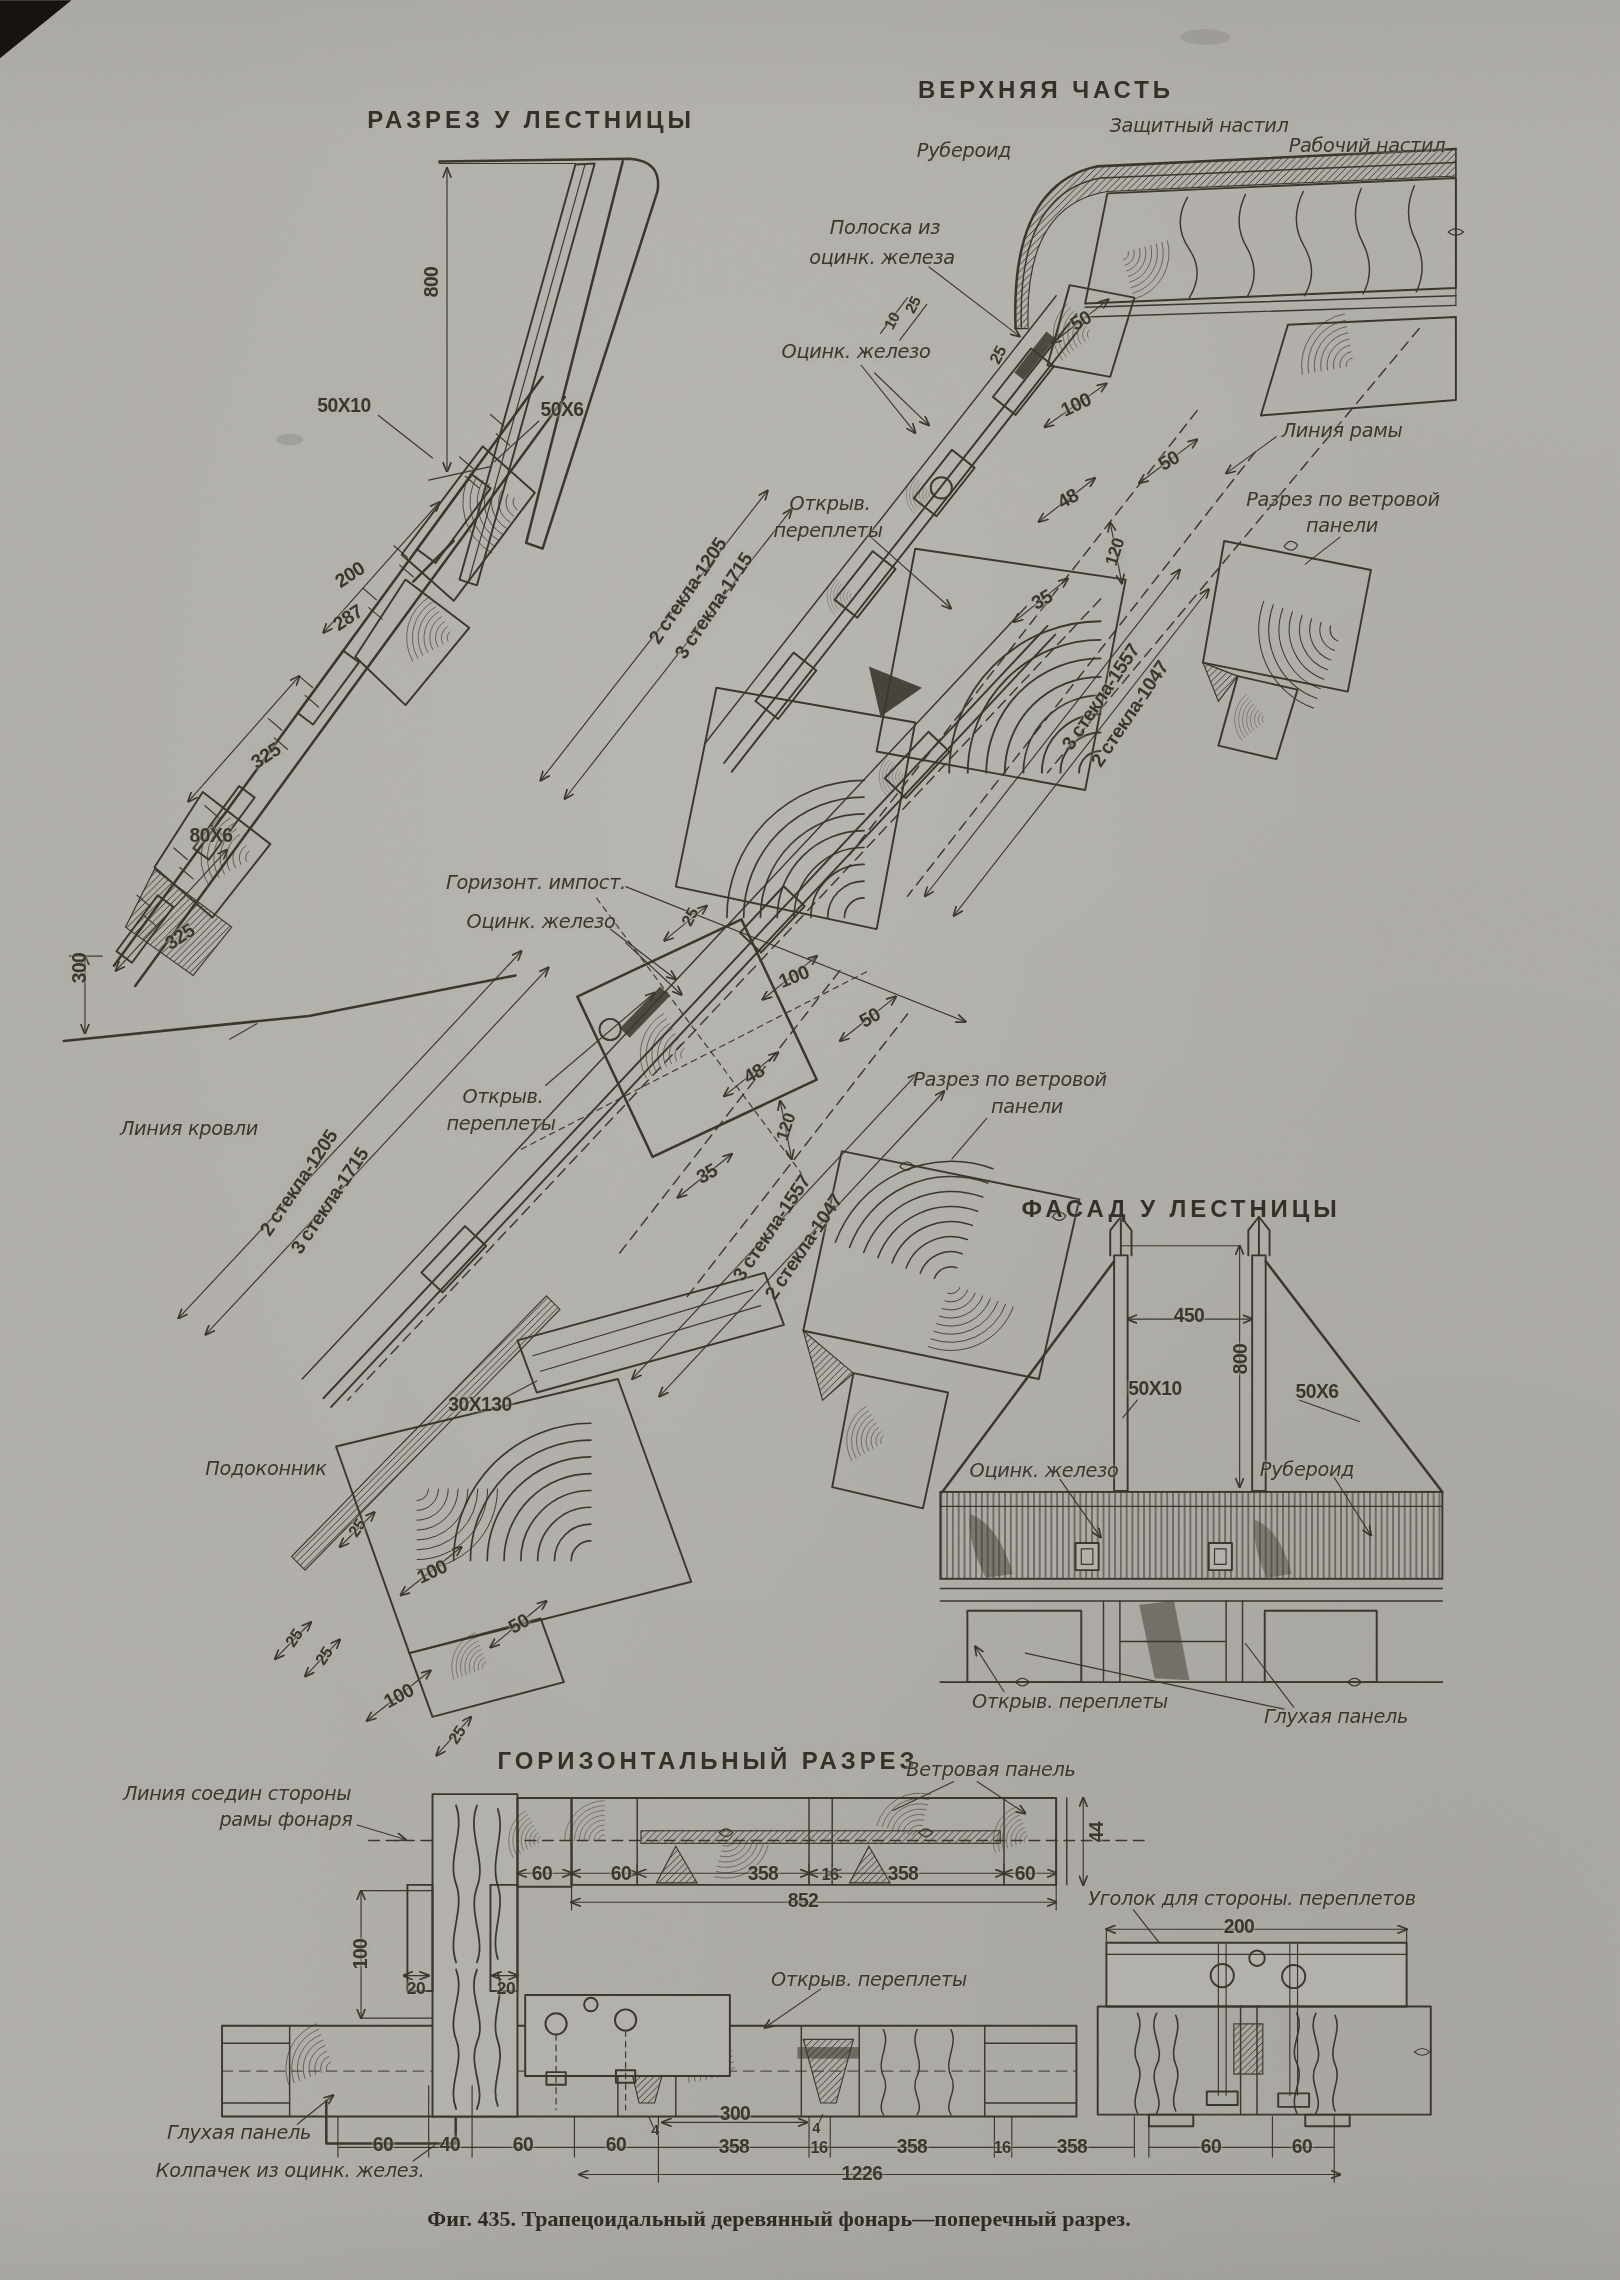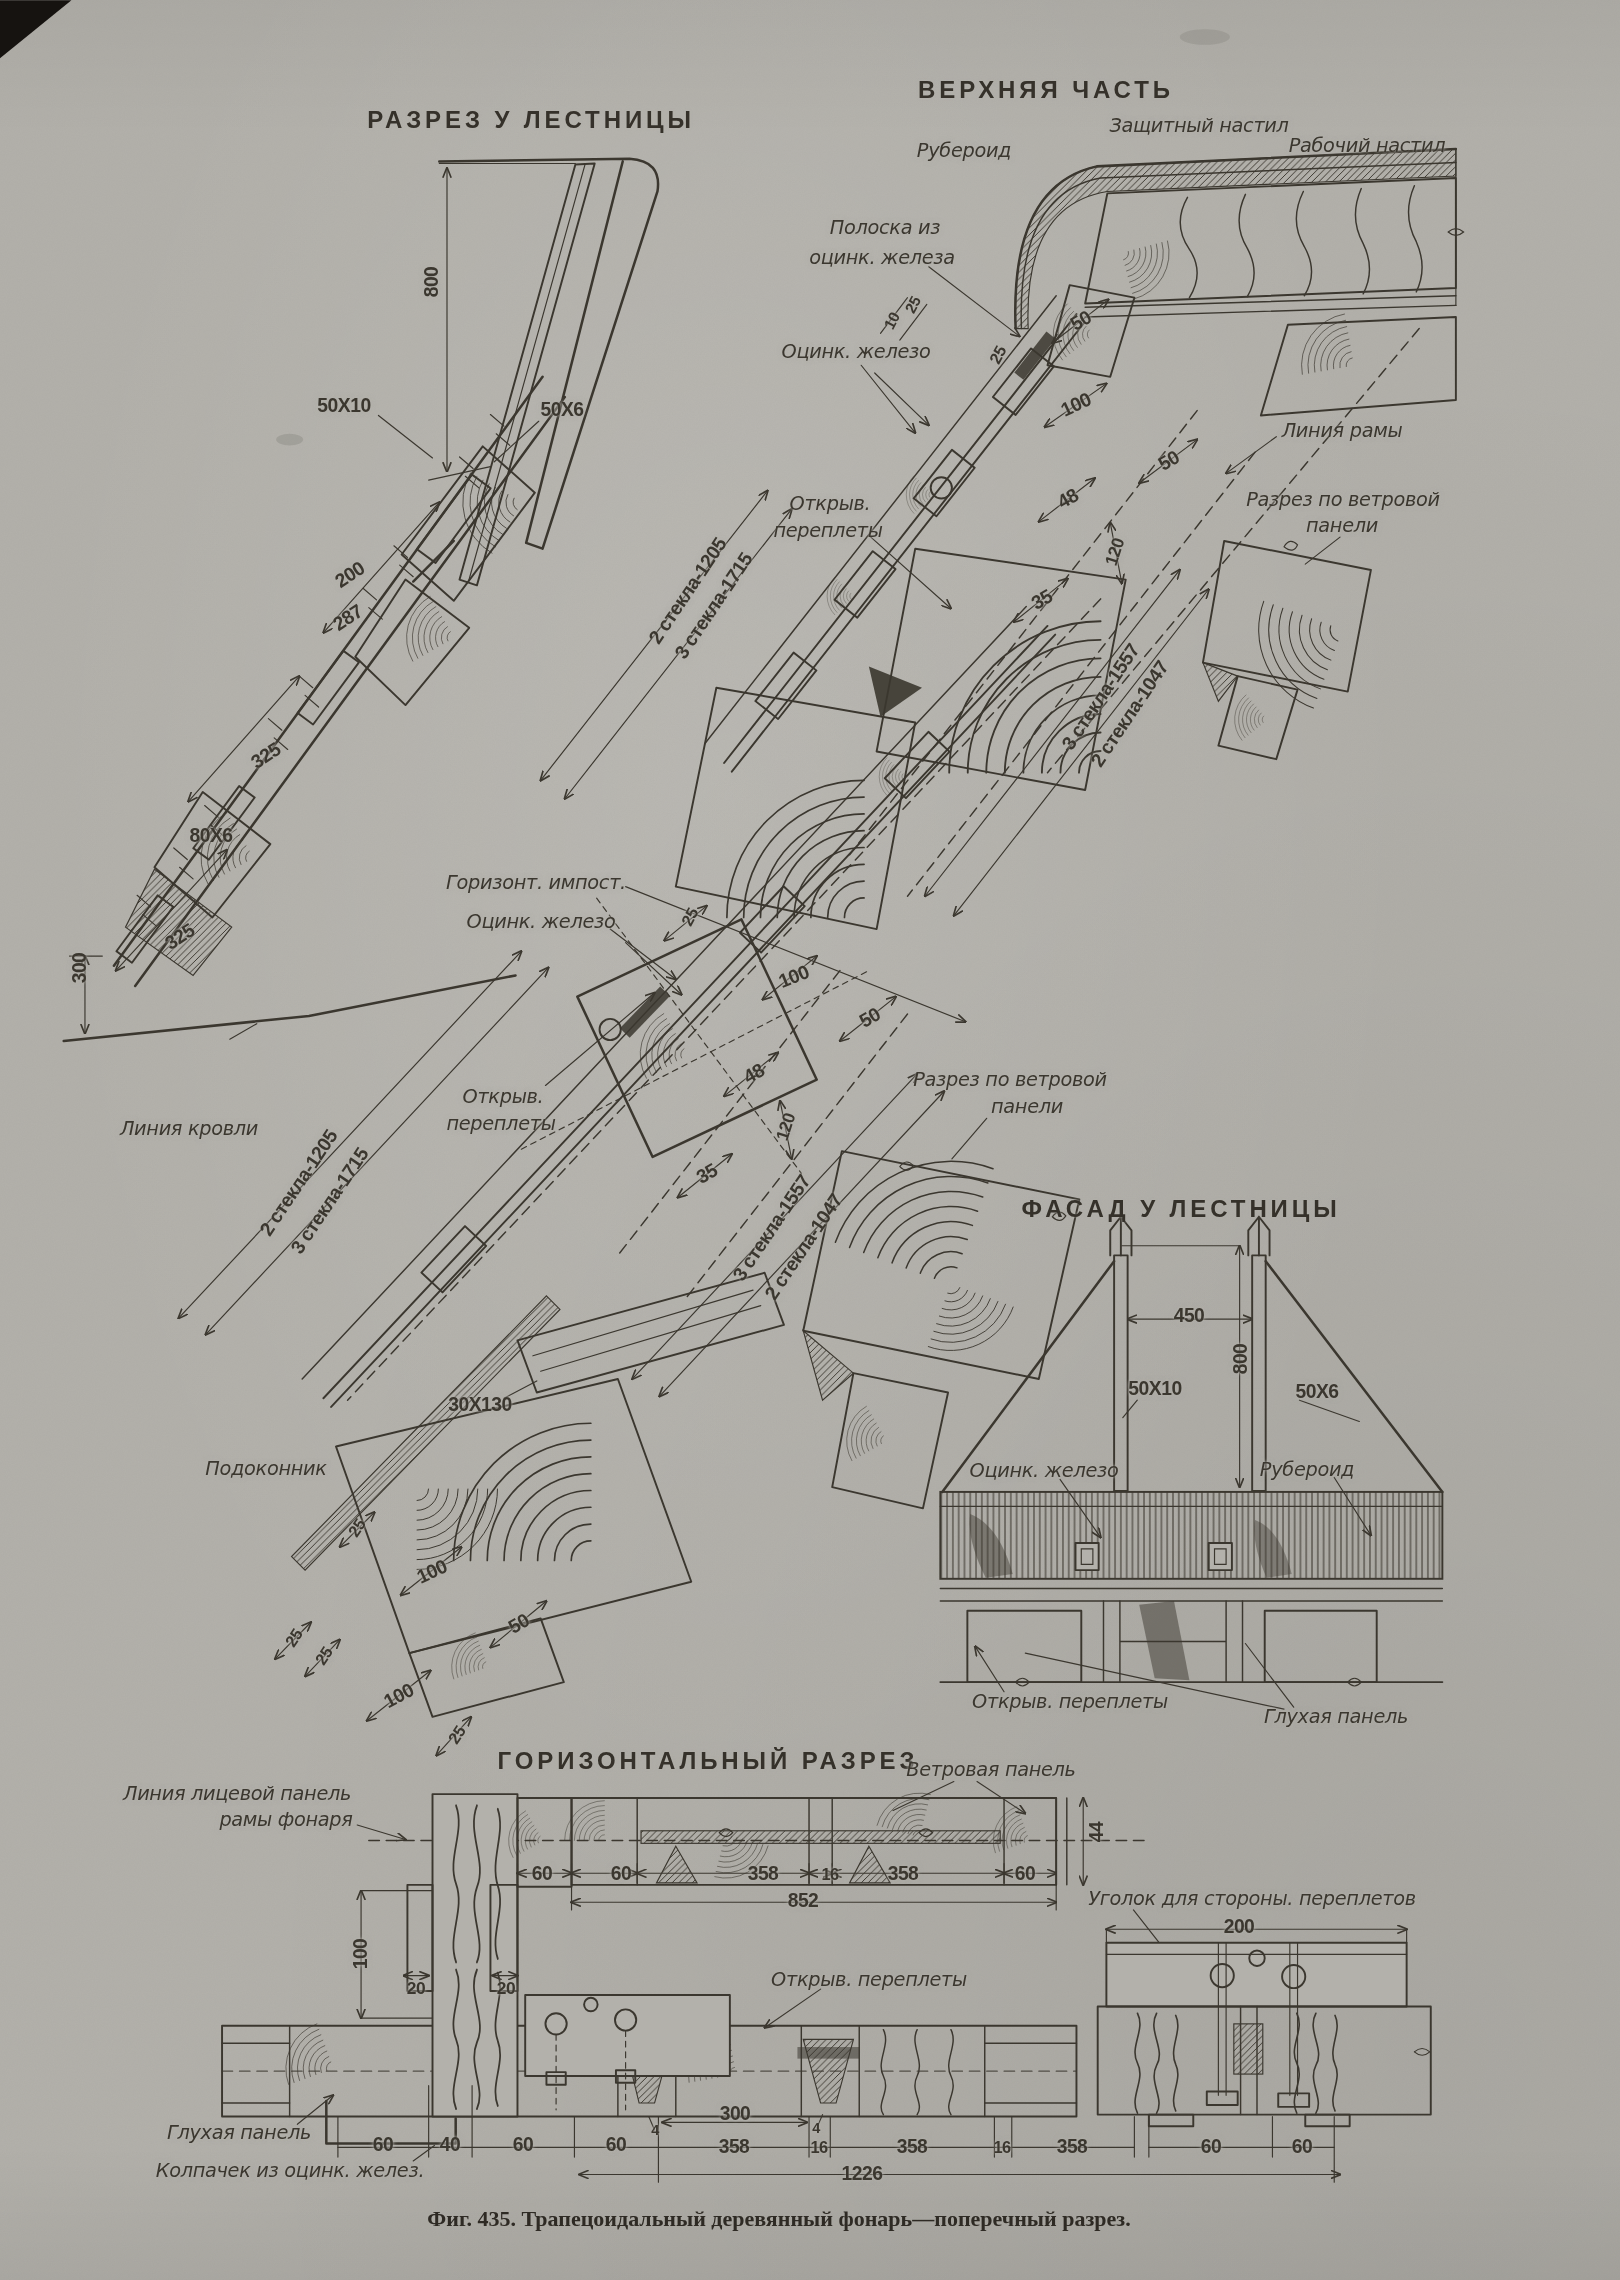--- a/index.html
+++ b/index.html
@@ -412,21 +412,21 @@
       <span class="ann dim" style="left: 399px; top: 1696px; transform: translate(-50%, -50%) rotate(-28deg);">100</span>
       <span class="ann dim" style="left: 457px; top: 1735px; font-size: 16.4px; transform: translate(-50%, -50%) rotate(-56deg);">25</span>
       <span class="ann dim" style="left: 1189px; top: 1316px; transform: translate(-50%, -50%) rotate(0deg);">450</span>
       <span class="ann dim" style="left: 1241px; top: 1359px; transform: translate(-50%, -50%) rotate(-90deg);">800</span>
       <span class="ann dim" style="left: 1155px; top: 1389px; transform: translate(-50%, -50%) rotate(0deg);">50X10</span>
       <span class="ann dim" style="left: 1317px; top: 1392px; transform: translate(-50%, -50%) rotate(0deg);">50X6</span>
       <span class="ann lbl" style="left: 1044px; top: 1470px; transform: translate(-50%, -50%) rotate(0deg);">Оцинк. железо</span>
       <span class="ann lbl" style="left: 1307px; top: 1469px; transform: translate(-50%, -50%) rotate(0deg);">Рубероид</span>
       <span class="ann lbl" style="left: 1070px; top: 1701px; transform: translate(-50%, -50%) rotate(0deg);">Открыв. переплеты</span>
       <span class="ann lbl" style="left: 1336px; top: 1716px; transform: translate(-50%, -50%) rotate(0deg);">Глухая панель</span>
-      <span class="ann lbl" style="left: 237px; top: 1793px; transform: translate(-50%, -50%) rotate(0deg);">Линия лицевой панель</span>
+      <span class="ann lbl" style="left: 237px; top: 1793px; transform: translate(-50%, -50%) rotate(0deg);">Линия соедин стороны</span>
       <span class="ann lbl" style="left: 286px; top: 1819px; transform: translate(-50%, -50%) rotate(0deg);">рамы фонаря</span>
       <span class="ann lbl" style="left: 991px; top: 1769px; transform: translate(-50%, -50%) rotate(0deg); text-align: center;">Ветровая панель</span>
       <span class="ann dim" style="left: 361px; top: 1954px; transform: translate(-50%, -50%) rotate(-90deg);">100</span>
       <span class="ann dim" style="left: 416px; top: 1988px; font-size: 17.4px; transform: translate(-50%, -50%) rotate(0deg);">20</span>
       <span class="ann dim" style="left: 506px; top: 1988px; font-size: 17.4px; transform: translate(-50%, -50%) rotate(0deg);">20</span>
       <span class="ann dim" style="left: 542px; top: 1874px; transform: translate(-50%, -50%) rotate(0deg);">60</span>
       <span class="ann dim" style="left: 621px; top: 1874px; transform: translate(-50%, -50%) rotate(0deg);">60</span>
       <span class="ann dim" style="left: 763px; top: 1874px; transform: translate(-50%, -50%) rotate(0deg);">358</span>
       <span class="ann dim" style="left: 830px; top: 1874px; font-size: 16.4px; transform: translate(-50%, -50%) rotate(0deg);">16</span>
       <span class="ann dim" style="left: 903px; top: 1874px; transform: translate(-50%, -50%) rotate(0deg);">358</span>

